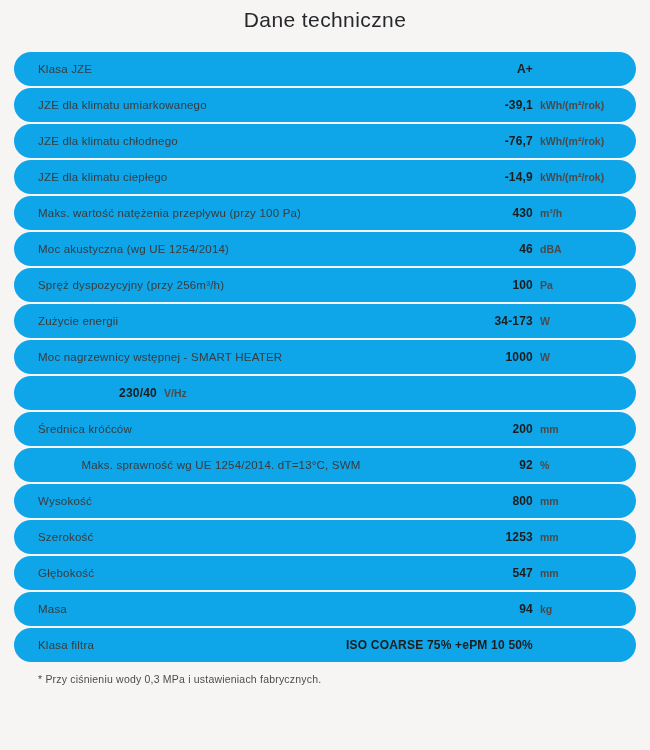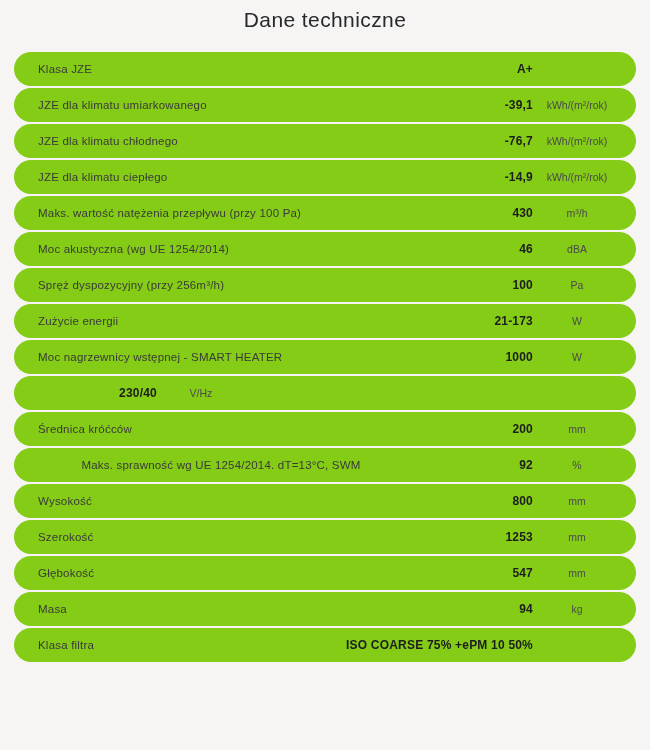--- a/index.html
+++ b/index.html
@@ -31,21 +31,21 @@
     padding-bottom: 20px;
     margin: 0;
   }
   .spec-list {
     display: flex;
     flex-direction: column;
     gap: 2px;
   }
   .spec-row {
     position: relative;
-    background: #84cc16;
+    background: #0ea5e9;
     border-radius: 20px;
     min-height: 34px;
     display: flex;
     align-items: center;
     padding: 4px 22px 4px 24px;
     box-sizing: border-box;
   }
   .spec-label {
     font-size: 11.5px;
     font-weight: 400;
@@ -65,25 +65,25 @@
   .spec-value {
     font-size: 12px;
     font-weight: bold;
     color: #1d1d1d;
     text-align: right;
     letter-spacing: 0.2px;
     white-space: nowrap;
   }
   .spec-unit {
     font-size: 10.5px;
-    font-weight: 400;
+    font-weight: 700;
     color: #4a4a4a;
     margin-left: 7px;
     min-width: 74px;
-    text-align: center;
+    text-align: left;
     white-space: nowrap;
   }
   .spec-unit.empty {
     min-width: 74px;
   }
   .row-tall .spec-label {
     line-height: 1.4;
     text-align: center;
   }
   .footnote {
@@ -156,21 +156,21 @@
       <div class="spec-label">Spręż dyspozycyjny (przy 256m³/h)</div>
       <div class="spec-valwrap">
         <div class="spec-value">100</div>
         <div class="spec-unit">Pa</div>
       </div>
     </div>
 
     <div class="spec-row">
       <div class="spec-label">Zużycie energii</div>
       <div class="spec-valwrap">
-        <div class="spec-value">21-173</div>
+        <div class="spec-value">34-173</div>
         <div class="spec-unit">W</div>
       </div>
     </div>
 
     <div class="spec-row">
       <div class="spec-label">Moc nagrzewnicy wstępnej - SMART HEATER</div>
       <div class="spec-valwrap">
         <div class="spec-value">1000</div>
         <div class="spec-unit">W</div>
       </div>
@@ -234,14 +234,15 @@
     <div class="spec-row">
       <div class="spec-label">Klasa filtra</div>
       <div class="spec-valwrap">
         <div class="spec-value">ISO COARSE 75% +ePM 10 50%</div>
         <div class="spec-unit empty"></div>
       </div>
     </div>
 
   </div>
 
+  <div class="footnote">* Przy ciśnieniu wody 0,3 MPa i ustawieniach fabrycznych.</div>
 
 </div>
 
 </body></html>

